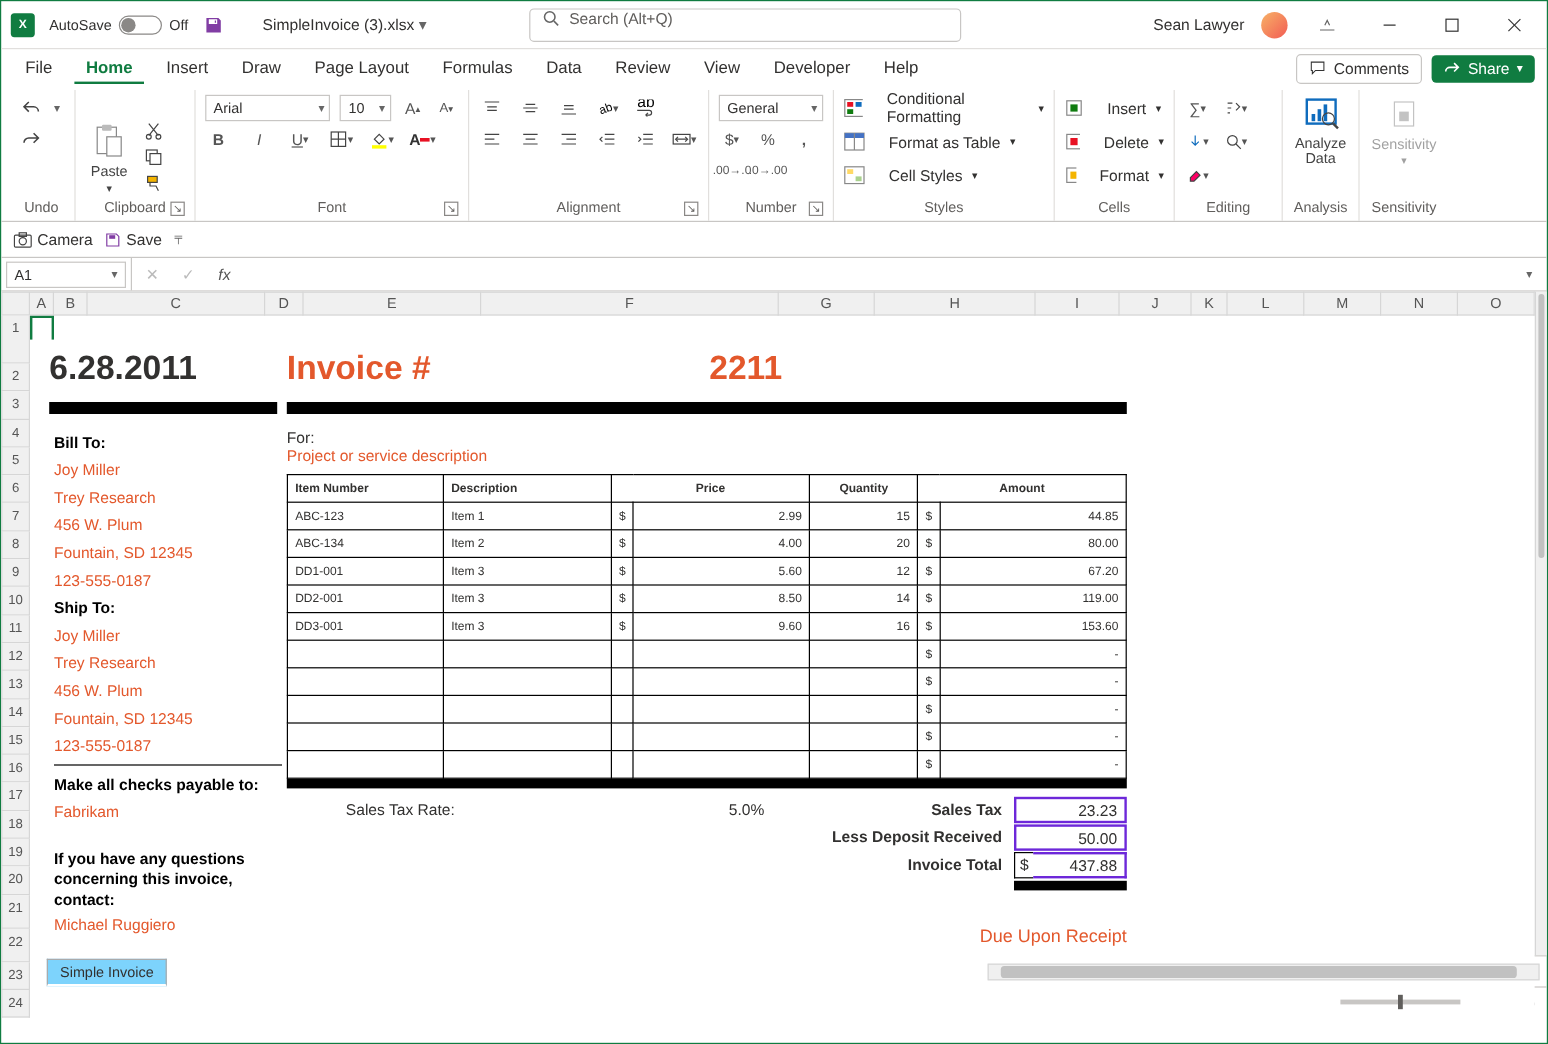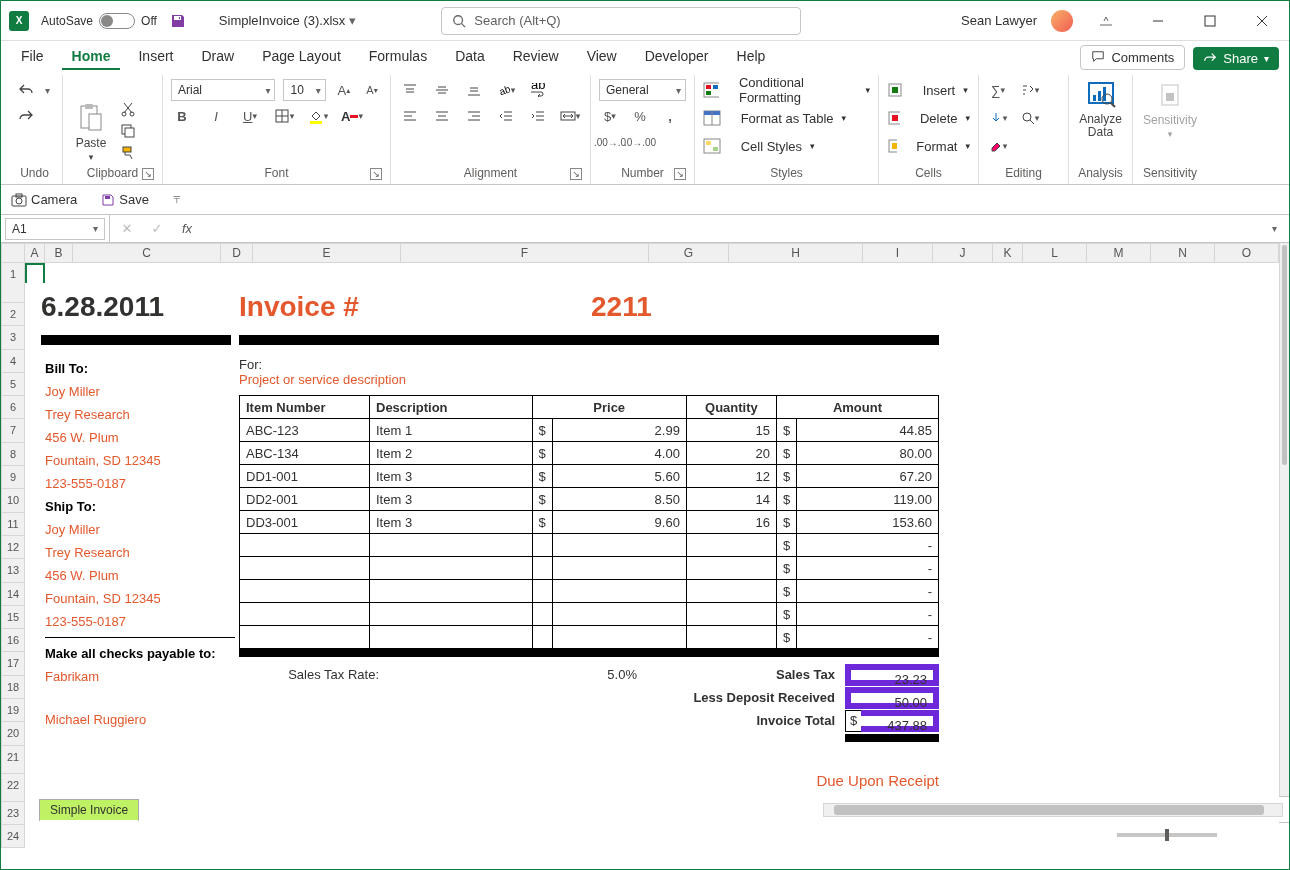--- a/index.html
+++ b/index.html
@@ -13,47 +13,47 @@
   *{box-sizing:border-box;font-family:"Segoe UI",Arial,sans-serif}
   body{margin:0;width:1290px;height:870px;background:#fff;color:var(--text);font-size:13px;border:1px solid var(--green);overflow:hidden}
   
   .titlebar{height:40px;display:flex;align-items:center;gap:12px;padding:0 8px;border-bottom:1px solid #e1dfdd}
   .xl-icon{width:20px;height:20px;background:var(--green);color:#fff;font-size:10px;font-weight:bold;display:flex;align-items:center;justify-content:center;border-radius:3px}
   .autosave{display:flex;align-items:center;gap:6px;font-size:12px}
   .toggle{width:36px;height:16px;border:1px solid #8a8886;border-radius:8px;position:relative;background:#fff}
   .toggle::after{content:"";position:absolute;left:1px;top:1px;width:12px;height:12px;background:#8a8886;border-radius:50%}
   .qat-save{width:18px;height:18px;display:flex;align-items:center;justify-content:center;color:#813da4}
   .filename{font-size:13px;margin-left:20px}
-  .search-box{flex:0 0 360px;height:28px;border:1px solid var(--border);border-radius:4px;display:flex;align-items:center;padding:0 10px;gap:8px;color:#605e5c;margin:0 auto}
+  .search-box{flex:0 0 360px;height:28px;border:1px solid var(--border);border-radius:4px;display:flex;align-items:flex-start;padding:0 10px;gap:8px;color:#605e5c;margin:0 auto}
   .title-right{margin-left:auto;display:flex;align-items:center;gap:14px}
   .avatar{width:22px;height:22px;border-radius:50%;background:linear-gradient(135deg,#f7b267,#f25c54)}
   .win-btn{width:38px;height:28px;display:flex;align-items:center;justify-content:center;color:#333}
   
   .tabs-row{height:32px;display:flex;align-items:center;padding:0 10px;gap:8px}
   .tab{padding:4px 10px;font-size:14px;cursor:pointer}
   .tab.active{color:var(--green);border-bottom:2px solid var(--green);font-weight:700}
-  .tabs-right{margin-left:auto;display:flex;gap:8px;align-items:flex-end}
+  .tabs-right{margin-left:auto;display:flex;gap:8px;align-items:center}
   .btn-outline{border:1px solid var(--border);border-radius:4px;padding:4px 10px;display:flex;align-items:center;gap:6px;font-size:13px;background:#fff}
   .btn-share{background:var(--green);color:#fff;border-radius:4px;padding:4px 10px;display:flex;align-items:center;gap:6px;font-size:13px}
   
   .ribbon{height:112px;border-bottom:1px solid var(--border);display:flex;padding:2px 6px 0 6px}
   .group{border-right:1px solid #e1dfdd;padding:2px 8px 0 8px;display:flex;flex-direction:column;justify-content:space-between}
   .group-body{display:flex;gap:6px;align-items:flex-end;flex:1}
   .group-label{text-align:center;font-size:12px;color:#605e5c;padding:2px 0 4px 0;position:relative}
   .group-label .dlg{position:absolute;right:0;bottom:4px;width:12px;height:12px;border:1px solid #8a8886;font-size:9px;line-height:10px;text-align:center}
   .rb-btn{display:flex;flex-direction:column;align-items:center;gap:2px;font-size:12px;color:#444;padding:2px 4px}
   .ico{width:20px;height:20px;display:flex;align-items:center;justify-content:center;color:#555}
   .ico-lg{width:32px;height:32px}
   .mini-row{display:flex;gap:8px;align-items:center;height:26px}
   .sel{border:1px solid var(--border);height:22px;font-size:12px;padding:0 18px 0 6px;background:#fff;position:relative;display:inline-flex;align-items:center}
   .sel::after{content:"▾";position:absolute;right:4px;font-size:10px;color:#666}
   .small-btn{width:22px;height:22px;display:flex;align-items:center;justify-content:center;color:#555}
   .stack{display:flex;flex-direction:column;gap:0}
   
-  .qat2{height:30px;display:flex;align-items:center;gap:24px;padding:0 10px;border-bottom:1px solid var(--border)}
+  .qat2{height:30px;display:flex;align-items:center;gap:10px;padding:0 10px;border-bottom:1px solid var(--border)}
   
   .formula-bar{height:28px;display:flex;align-items:center;border-bottom:1px solid var(--border)}
   .name-box{width:100px;border:1px solid var(--border);margin:2px 4px;height:22px;display:flex;align-items:center;padding:0 6px;font-size:12px;justify-content:space-between}
   .fx-area{flex:1;display:flex;align-items:center;gap:8px;padding:0 6px;border-left:1px solid var(--border);height:100%}
   
   .grid-wrap{position:relative;height:553px;display:flex}
   .row-headers{width:24px;border-right:0}
   .corner{height:20px;border:1px solid #d6d6d6;background:#f0f0f0}
   .col-headers{height:20px;display:flex;background:#f0f0f0}
   .ch{border:1px solid #d6d6d6;border-left:none;text-align:center;font-size:12px;line-height:18px;color:#555}
@@ -68,40 +68,40 @@
   .inv-num{position:absolute;left:550px;top:0;font-size:28px;font-weight:bold;color:var(--orange)}
   .bar1{position:absolute;top:44px;left:0;width:190px;height:10px;background:#000}
   .bar2{position:absolute;top:44px;left:198px;width:700px;height:10px;background:#000}
   .left-col{position:absolute;left:4px;top:66px;width:190px;font-size:13px;line-height:23px}
   .left-col .lbl{font-weight:bold;color:#000}
   .left-col .val{color:var(--orange)}
   .left-col .rule{border-top:1px solid #000;margin:4px 0}
   .right-col{position:absolute;left:198px;top:66px;width:700px}
   .for-lbl{font-weight:normal}
   .for-val{color:var(--orange);font-size:13px}
-  table.items{border-collapse:collapse;width:100%;margin-top:8px;font-size:13px}
+  table.items{border-collapse:collapse;width:100%;margin-top:8px;font-size:10px}
   table.items th,table.items td{border:1px solid #000;height:23px;padding:0 6px}
   table.items th{font-weight:bold;text-align:left}
   table.items .num{text-align:right}
   table.items .cur{text-align:left;width:16px}
   .subtotal-row td{font-weight:bold}
   .bar3{height:8px;background:#000}
   .totals{margin-top:6px;font-size:13px}
   .totals-row{display:flex;height:23px;align-items:center}
   .totals-row .lbl{flex:1;text-align:right;padding-right:10px;font-weight:bold}
-  .totals-row .box{width:94px;border:6px solid #6d28d9;text-align:right;padding:0 6px;height:22px;line-height:20px}
+  .totals-row .box{width:94px;border:2px solid #6d28d9;text-align:right;padding:0 6px;height:22px;line-height:20px}
   .totals-row .curbox{width:16px;border:1px solid #000;border-right:none;height:22px;line-height:20px;text-align:left;padding-left:4px}
   .due{color:var(--orange);text-align:right;font-size:15px;margin-top:30px}
   
   .vscroll{width:16px;background:#f0f0f0;border-left:1px solid #d6d6d6;position:relative}
   .vthumb{position:absolute;top:2px;left:2px;right:2px;height:220px;background:#c1c1c1;border-radius:3px}
   
   .sheet-tabs{height:26px;display:flex;align-items:center;border-top:1px solid var(--border);padding:0 6px;gap:10px;font-size:12px}
   .sheet-tab{padding:3px 10px;background:#fff;border:1px solid #aaa;border-bottom:2px solid #fff;position:relative;top:1px}
-  .sheet-tab.active{background:#bef264}
+  .sheet-tab.active{background:#7dd3fc}
   .hscroll-track{flex:0 0 460px;height:14px;background:#f0f0f0;margin-left:auto;border:1px solid #d6d6d6;position:relative}
   .hthumb{position:absolute;left:10px;top:1px;height:10px;width:430px;background:#c1c1c1;border-radius:3px}
   
   .statusbar{height:24px;display:flex;align-items:center;padding:0 10px;gap:14px;border-top:1px solid var(--border);font-size:12px}
   .statusbar .right{margin-left:auto;display:flex;align-items:center;gap:12px}
   .zoom-slider{width:100px;height:4px;background:#c8c6c4;position:relative}
   .zoom-slider::after{content:"";position:absolute;left:48px;top:-4px;width:4px;height:12px;background:#605e5c}
   svg{display:block}
 </style>
 </head>
@@ -588,20 +588,21 @@
                 <div class="lbl">Ship To:</div>
                 <div class="val">Joy Miller</div>
                 <div class="val">Trey Research</div>
                 <div class="val">456 W. Plum</div>
                 <div class="val">Fountain, SD 12345</div>
                 <div class="val">123-555-0187</div>
                 <div class="rule"></div>
                 <div class="lbl">Make all checks payable to:</div>
                 <div class="val">Fabrikam</div>
                 <div style="height: 20px;"></div>
+                <div class="lbl" style="line-height: 1.3;">If you have any questions concerning this invoice, contact:</div>
                 <div class="val">Michael Ruggiero</div>
               </div>
             <div class="right-col">
               <div class="for-lbl">For:</div>
               <div class="for-val">Project or service description</div>
               <table class="items" id="items-table">
                   <tbody>
                     <tr>
                       <th style="width:130px">Item Number</th>
                       <th>Description</th>

